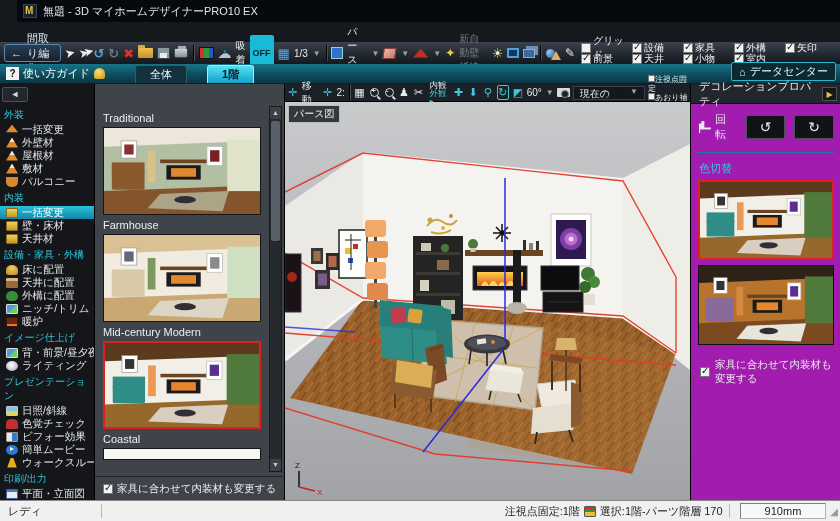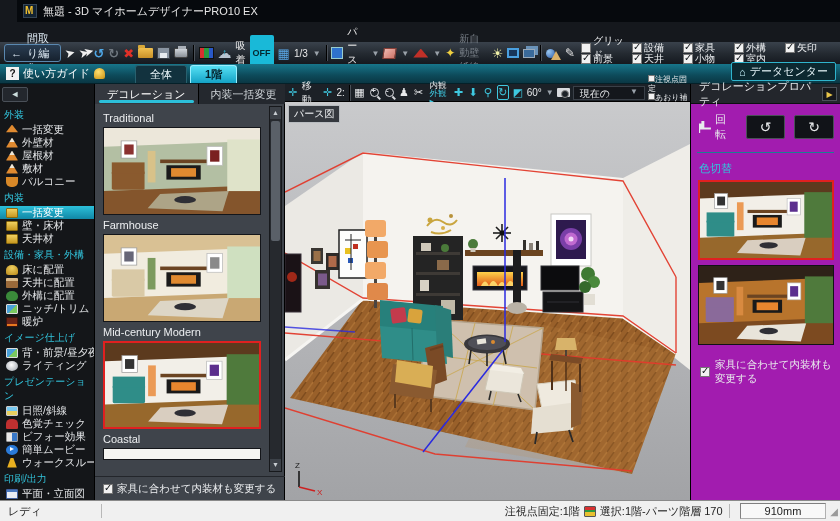--- a/index.html
+++ b/index.html
@@ -58,21 +58,21 @@
   .tb-checks label { display:flex; align-items:center; gap:2px; height:10px;}
   .tb-checks label.r2 { grid-column:auto; }
 
   
   .guidebar { position:absolute; left:0; top:64px; width:840px; height:20px;
     background:linear-gradient(180deg,#17758a 0%,#0d4a5a 60%,#0a3744 100%);
     display:flex; align-items:flex-end; color:#fff; font-size:11px; border-bottom:1px solid #052028;}
   .help { display:flex; align-items:center; gap:4px; margin:0 0 2px 6px;}
   .qmark { background:#f2f2f2; color:#111; width:13px; height:13px; text-align:center; font-weight:bold; font-size:10px; line-height:13px;}
   .bell { width:11px; height:11px; background:radial-gradient(circle at 40% 35%,#ffe070,#c89010); border-radius:50% 50% 20% 20%;}
-  .ftab { height:18px; padding:3px 14px; display:flex; align-items:center; font-size:11px; border-radius:3px 3px 0 0; margin-right:3px;}
+  .ftab { height:18px; padding:3px 14px; display:flex; align-items:center; font-size:11px; border-radius:3px 3px 0 0; margin-right:20px;}
   .ftab.off { background:#12323e; color:#e8f4f8; border:1px solid #28606e; border-bottom:none;}
   .ftab.on { background:linear-gradient(180deg,#55e0f4,#14a2c6); color:#03222c; font-weight:bold; border:1px solid #9ef; border-bottom:none;}
   .dcenter { margin-left:auto; margin-right:4px; margin-bottom:2px; display:flex; align-items:center; gap:4px;
     background:#0c2830; border:1px solid #2fb4cc; padding:1px 7px; font-size:11px; color:#e8f6fa; border-radius:2px;}
   .house-g { color:#bfe9f2; font-size:11px; }
 
   
   .sidebar { position:absolute; left:0; top:84px; width:95px; height:416px; background:#141619; border-right:1px solid #000; overflow:hidden;}
   .sb-top { margin:3px 2px; width:26px; height:15px; background:#23272d; border:1px solid #4a5058; color:#cdd; font-size:9px; text-align:center; line-height:13px; border-radius:2px;}
   .sb-h { color:#32c4dc; font-size:10px; padding:3px 4px 1px; }
@@ -375,28 +375,20 @@
       </div>
     <div class="sb-h">印刷/出力</div>
     <div class="sb-item">
         <span class="ic ic-doc"></span>
         <span>平面・立面図</span>
       </div>
 
   </div>
 
   <div class="stylepanel">
-    <div class="sp-tabs">
-      <div class="sp-tab on">
-          <span>デコレーション</span>
-        </div>
-      <div class="sp-tab">
-          <span>内装一括変更</span>
-        </div>
-    </div>
     <div class="sp-list">
       <div class="sp-label">Traditional</div>
       <div class="thumb">
           <svg viewBox="0 0 100 60" preserveAspectRatio="none">
             <rect x="0" y="0" width="100" height="60" fill="#b3bfa3"></rect>
             <polygon points="0,0 100,0 100,9 0,13" fill="#ece7da"></polygon>
             <polygon points="0,44 100,40 100,60 0,60" fill="#84552c"></polygon>
             <polygon points="36,46 80,44 76,58 28,56" fill="#ada487"></polygon>
             <rect x="79" y="8" width="21" height="36" fill="#dfe3c9"></rect>
             <rect x="40" y="26" width="22" height="10" fill="#1a1a1a"></rect>

